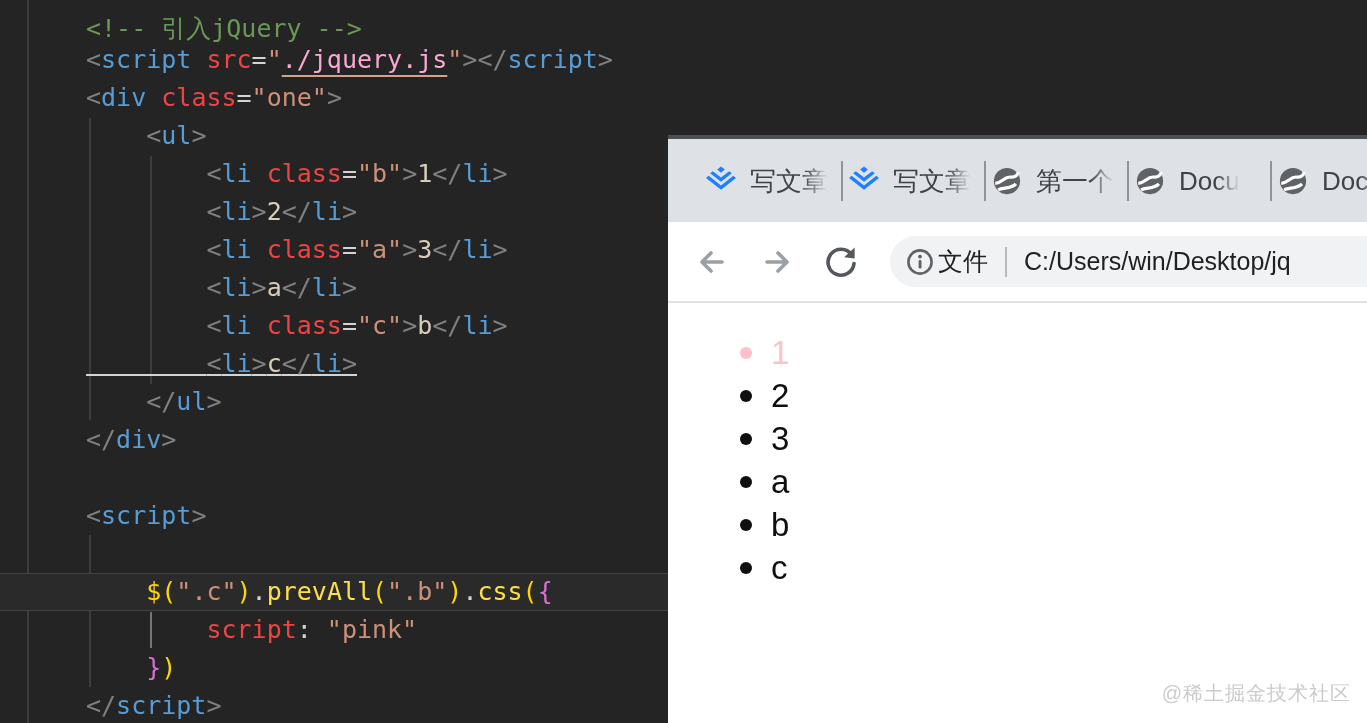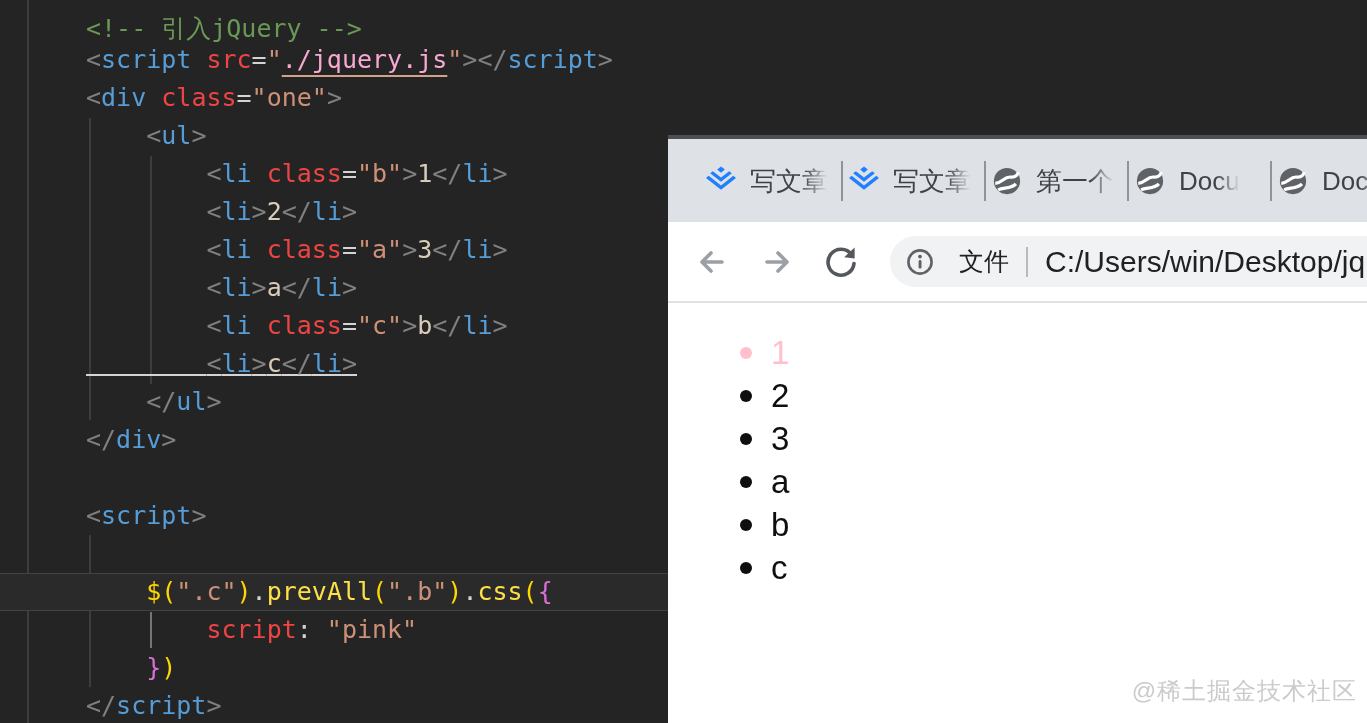--- a/index.html
+++ b/index.html
@@ -63,29 +63,29 @@
   .nav-btn{width:40px;height:40px;flex:none;border:none;background:transparent;padding:0;display:block;}
   .nav-btn svg{display:block}
   #back-btn{margin-left:24px}
   #forward-btn{margin-left:25px}
   #reload-btn{margin-left:24px}
 
   .addressbar{
     flex:1;height:51px;margin-left:29px;margin-right:-30px;border-radius:26px;
     background:#f0f2f4;display:flex;align-items:center;padding-left:15px;overflow:hidden;
   }
-  .scheme-label{margin-left:24px;font-size:25px;color:#202124;flex:none;}
+  .scheme-label{margin-left:3px;font-size:25px;color:#202124;flex:none;}
   .addr-sep{width:2px;height:30px;background:#b7bbbf;margin:0 17px;flex:none;}
-  .url-text{font-size:30px;color:#202124;white-space:nowrap;flex:none;}
+  .url-text{font-size:25px;color:#202124;white-space:nowrap;flex:none;}
 
   .content{flex:1;position:relative;background:#fff;}
   #page-list{position:absolute;left:72px;top:28px;}
   .list-row{display:flex;align-items:center;height:43px;color:#0f0f0f;font-size:33px;}
   .list-bullet{width:12px;height:12px;border-radius:50%;background:currentColor;margin-right:19px;flex:none;}
-  .watermark{position:absolute;right:10px;bottom:16px;color:#c9cbcd;font-size:24px;letter-spacing:1px;}
+  .watermark{position:absolute;right:16px;bottom:16px;color:#c9cbcd;font-size:20px;letter-spacing:1px;}
 </style>
 </head>
 <body>
 
 <div id="editor">
   <div class="indent-guide" style="left:27px;top:0;height:723px;"></div>
   <div class="indent-guide" style="left:89px;top:118px;height:302px;"></div>
   <div class="indent-guide" style="left:150px;top:156px;height:228px;"></div>
   <div class="indent-guide" style="left:89px;top:535px;height:152px;"></div>
   <div class="indent-guide active" style="left:150px;top:612px;height:36px;"></div>

